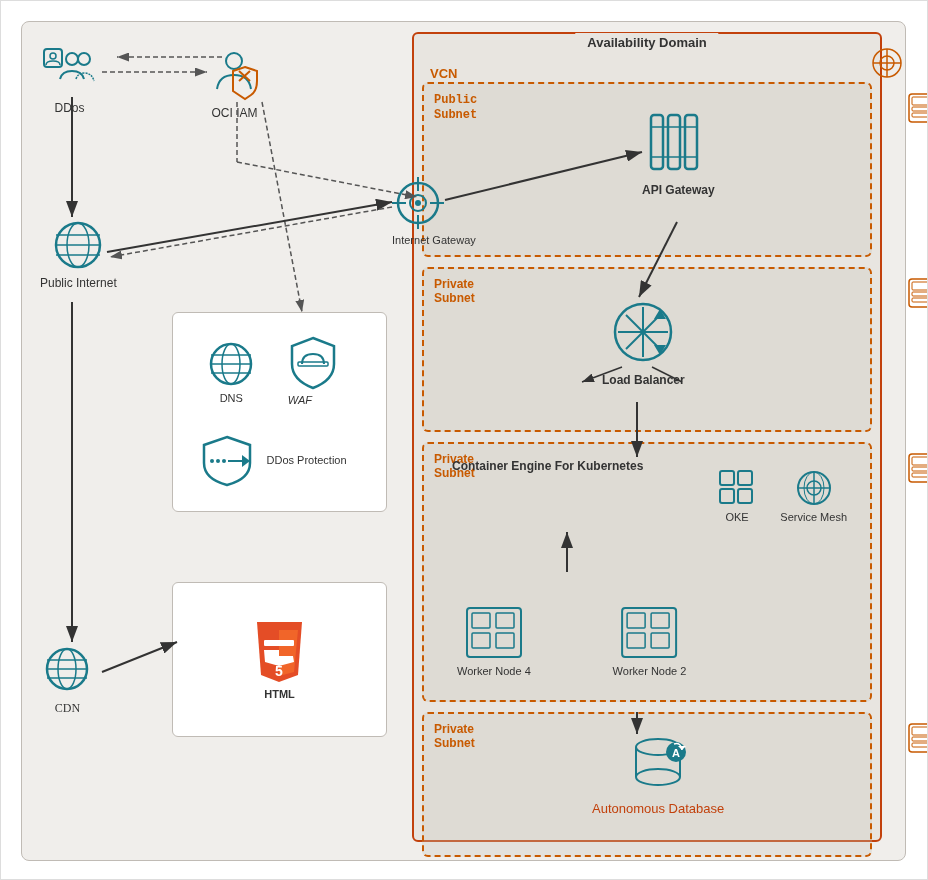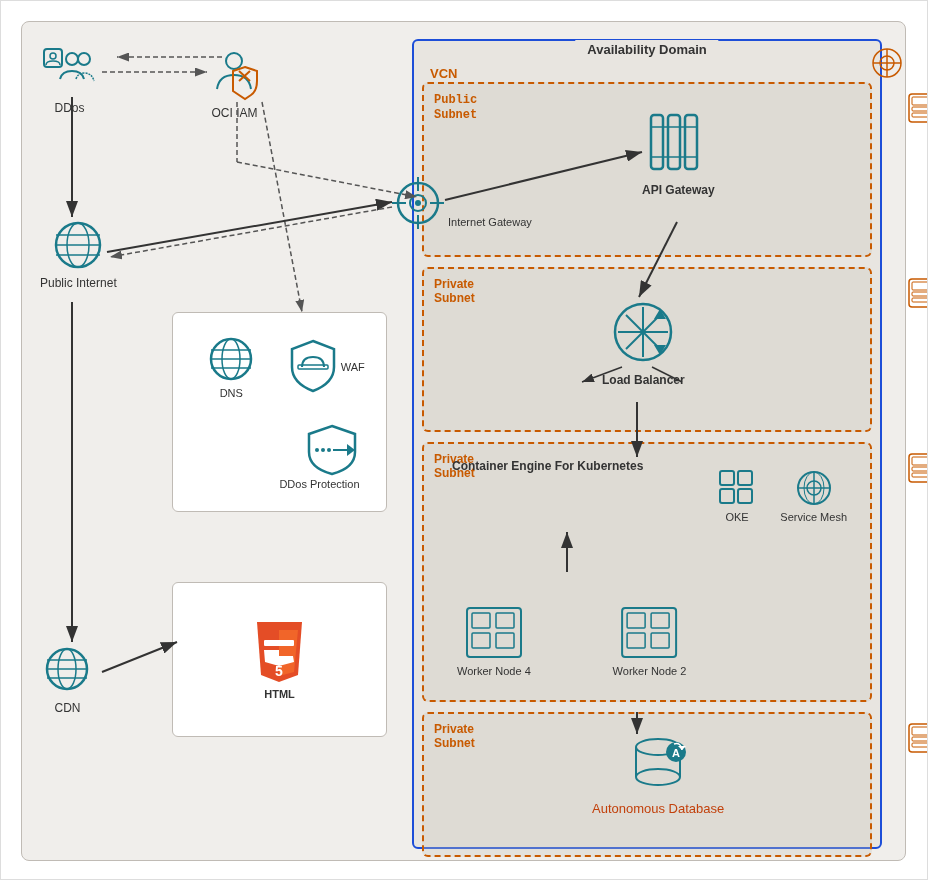--- a/index.html
+++ b/index.html
@@ -26,25 +26,25 @@
       width: 885px;
       height: 840px;
       background: #f0eeeb;
       border: 1.5px solid #c0bbb5;
       border-radius: 8px;
     }
     
     .availability-domain {
       position: absolute;
       left: 390px;
-      top: 17px;
+      top: 10px;
       width: 470px;
       height: 810px;
       background: #e8e5e0;
-      border: 2px solid #1d4ed8;
+      border: 2px solid #c2410c;
       border-radius: 6px;
     }
     .availability-domain-label {
       position: absolute;
       top: -1px;
       left: 50%;
       transform: translateX(-50%);
       background: #e8e5e0;
       padding: 2px 12px;
       font-size: 13px;
@@ -250,21 +250,21 @@
         <line x1="18" y1="18" x2="52" y2="52" stroke="#1a7a8a" stroke-width="2"></line>
         <line x1="52" y1="18" x2="18" y2="52" stroke="#1a7a8a" stroke-width="2"></line>
 
         <polygon points="52,12 58,22 46,22" fill="#1a7a8a"></polygon>
         <polygon points="52,58 46,48 58,48" fill="#1a7a8a"></polygon>
       </svg>
       <span style="font-size:12px;font-weight:600;color:#333;text-align:center;">Load
 Balancer</span>
     </div>
 
-    <div style="position:absolute;left:370px;top:155px;display:flex;flex-direction:row;align-items:flex-end;gap:4px;">
+    <div style="position:absolute;left:370px;top:155px;display:flex;flex-direction:column;align-items:flex-start;gap:4px;">
 
       <svg width="52" height="52" viewBox="0 0 52 52">
         <circle cx="26" cy="26" r="20" fill="none" stroke="#1a7a8a" stroke-width="2.5"></circle>
         <circle cx="26" cy="26" r="8" fill="none" stroke="#1a7a8a" stroke-width="2"></circle>
         <line x1="26" y1="0" x2="26" y2="14" stroke="#1a7a8a" stroke-width="2"></line>
         <line x1="26" y1="38" x2="26" y2="52" stroke="#1a7a8a" stroke-width="2"></line>
         <line x1="0" y1="26" x2="14" y2="26" stroke="#1a7a8a" stroke-width="2"></line>
         <line x1="38" y1="26" x2="52" y2="26" stroke="#1a7a8a" stroke-width="2"></line>
 
         <circle cx="26" cy="26" r="3" fill="#1a7a8a"></circle>
@@ -320,47 +320,47 @@
         <svg width="50" height="50" viewBox="0 0 50 50">
           <circle cx="25" cy="25" r="20" fill="none" stroke="#1a7a8a" stroke-width="2.5"></circle>
           <ellipse cx="25" cy="25" rx="9" ry="20" fill="none" stroke="#1a7a8a" stroke-width="1.5"></ellipse>
           <line x1="5" y1="16" x2="45" y2="16" stroke="#1a7a8a" stroke-width="1.5"></line>
           <line x1="5" y1="34" x2="45" y2="34" stroke="#1a7a8a" stroke-width="1.5"></line>
           <line x1="5" y1="25" x2="45" y2="25" stroke="#1a7a8a" stroke-width="1.5"></line>
         </svg>
         <span style="font-size:11px;font-weight:500;color:#333;">DNS</span>
       </div>
 
-      <div style="display:flex;align-items:center;gap:3px;width:80px;">
+      <div style="display:flex;flex-direction:column;gap:3px;width:80px;font-style:italic;">
         <svg width="50" height="55" viewBox="0 0 50 55">
 
           <path d="M25 2 L46 10 L46 28 Q46 44 25 52 Q4 44 4 28 L4 10 Z" fill="none" stroke="#1a7a8a" stroke-width="2.5"></path>
 
           <path d="M14 28 Q14 18 25 18 Q36 18 36 28" fill="none" stroke="#1a7a8a" stroke-width="2"></path>
           <rect x="10" y="26" width="30" height="4" rx="1" fill="none" stroke="#1a7a8a" stroke-width="1.5"></rect>
         </svg>
         <span style="font-size:11px;font-weight:500;color:#333;">WAF</span>
       </div>
 
-      <div style="display:flex;flex-direction:column;align-items:flex-end;gap:1px;width:160px;">
+      <div style="display:flex;flex-direction:row;align-items:center;gap:12px;width:160px;">
         <svg width="55" height="55" viewBox="0 0 55 55">
 
           <path d="M27 4 L50 12 L50 30 Q50 46 27 52 Q4 46 4 30 L4 12 Z" fill="none" stroke="#1a7a8a" stroke-width="2.5"></path>
 
           <circle cx="12" cy="28" r="2" fill="#1a7a8a"></circle>
           <circle cx="18" cy="28" r="2" fill="#1a7a8a"></circle>
           <circle cx="24" cy="28" r="2" fill="#1a7a8a"></circle>
           <line x1="28" y1="28" x2="42" y2="28" stroke="#1a7a8a" stroke-width="2"></line>
           <polygon points="42,22 50,28 42,34" fill="#1a7a8a"></polygon>
         </svg>
         <span style="font-size:11px;font-weight:500;color:#333;text-align:center;">DDos Protection</span>
       </div>
     </div>
 
-    <div style="position:absolute;left:18px;top:620px;display:flex;flex-direction:column;align-items:center;gap:4px;">
+    <div style="position:absolute;left:18px;top:620px;display:flex;flex-direction:column;align-items:center;gap:4px;font-family:Liberation Serif, serif;">
       <svg width="55" height="55" viewBox="0 0 55 55">
         <circle cx="27" cy="27" r="20" fill="none" stroke="#1a7a8a" stroke-width="2.5"></circle>
         <ellipse cx="27" cy="27" rx="9" ry="20" fill="none" stroke="#1a7a8a" stroke-width="1.5"></ellipse>
         <line x1="7" y1="18" x2="47" y2="18" stroke="#1a7a8a" stroke-width="1.5"></line>
         <line x1="7" y1="36" x2="47" y2="36" stroke="#1a7a8a" stroke-width="1.5"></line>
         <line x1="7" y1="27" x2="47" y2="27" stroke="#1a7a8a" stroke-width="1.5"></line>
       </svg>
       <span style="font-size:12px;font-weight:500;color:#333;">CDN</span>
     </div>
 

